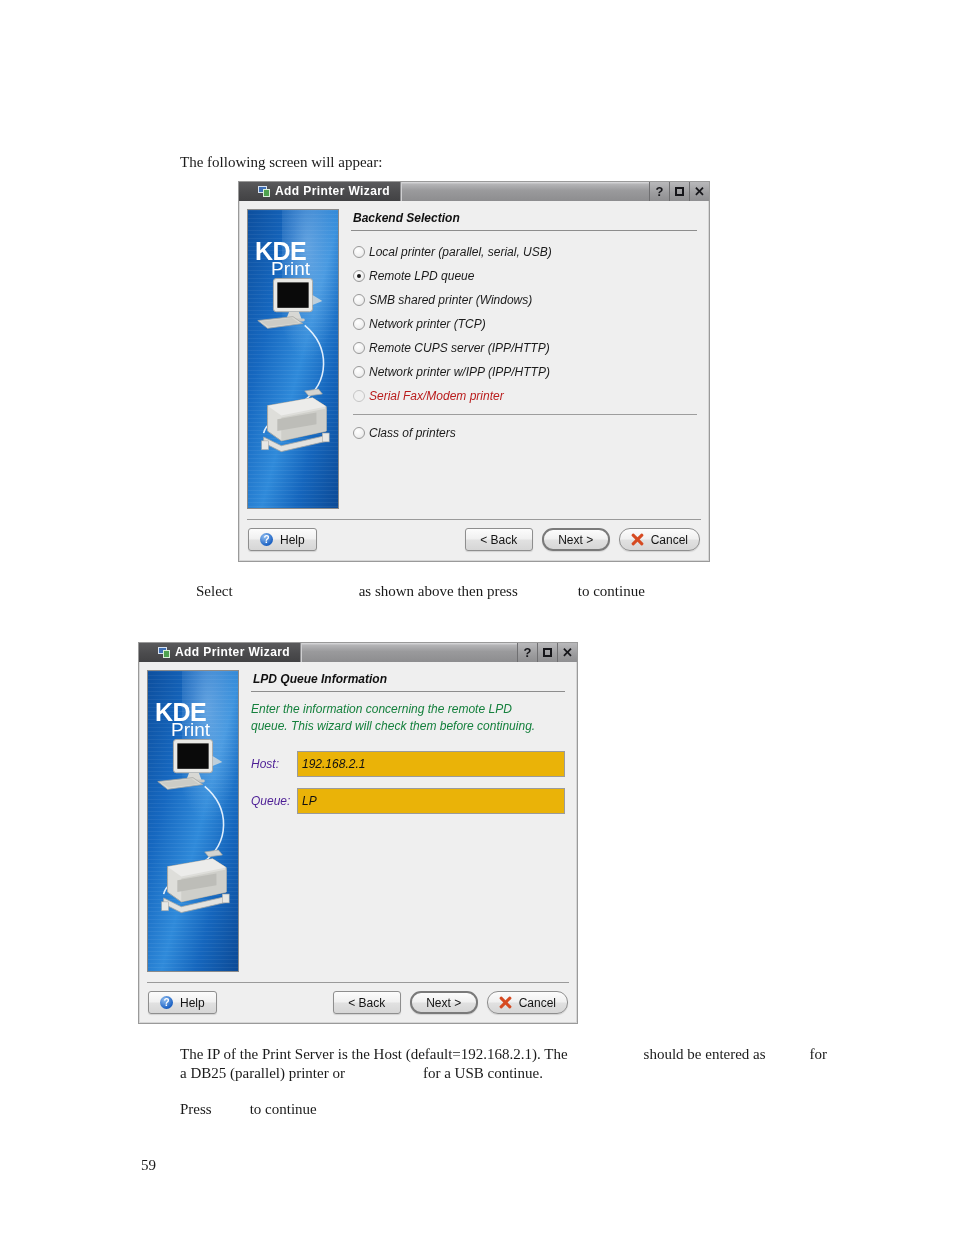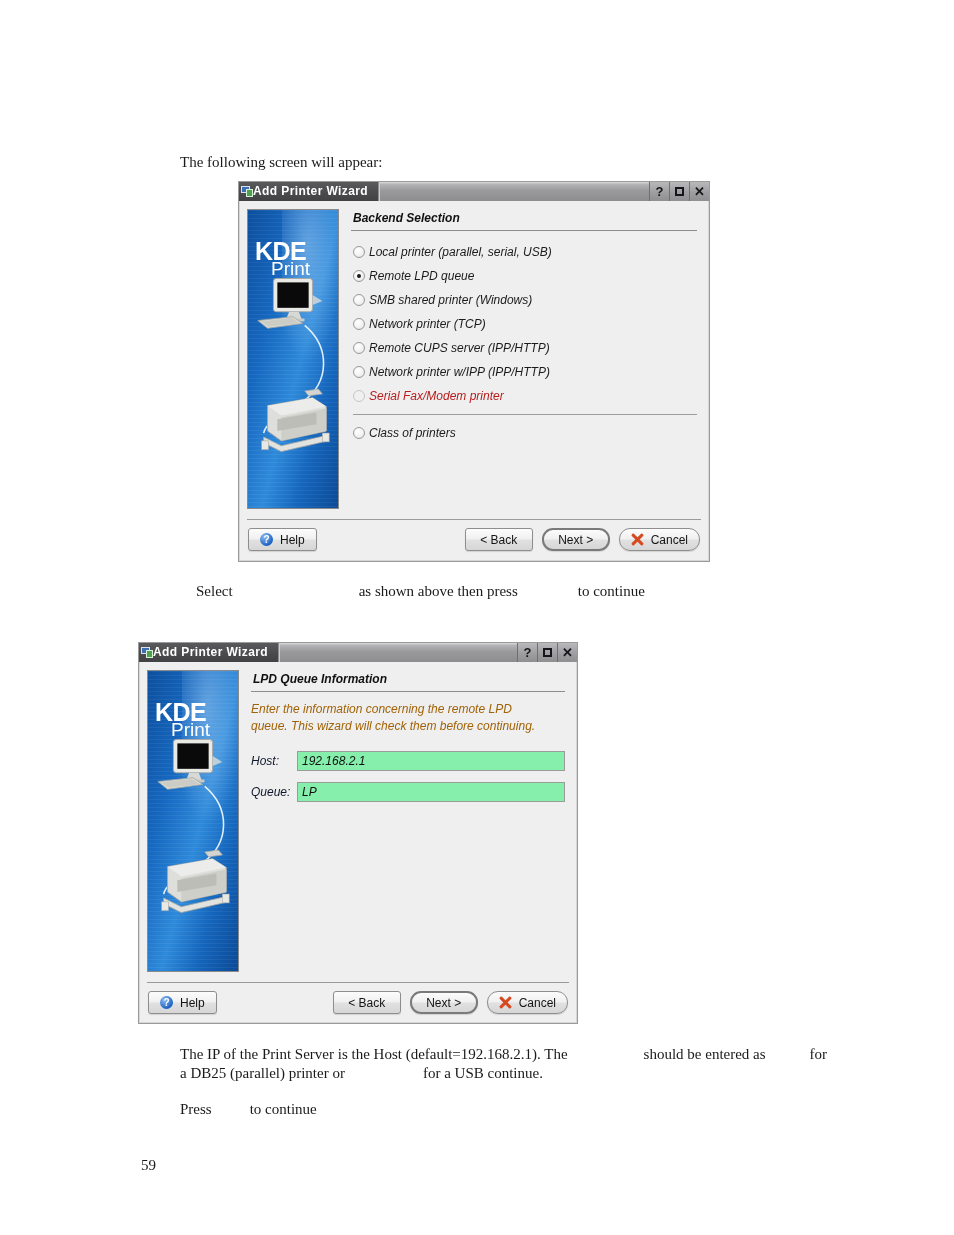--- a/index.html
+++ b/index.html
@@ -48,22 +48,22 @@
 
   .titlebar {
     height: 19px;
     background: linear-gradient(to bottom,#8e8e90 0%,#7e7e80 40%,#6f6f71 100%);
     border-bottom: 1px solid #5d5d5f;
     display: flex;
     align-items: center;
     position: relative;
   }
   .title-left {
-    display:flex; align-items:center; 
-    padding: 0 10px 0 2px;
+    display:flex; align-items:center; gap:5px;
+    padding: 0 10px 0 19px;
     height: 19px;
     background: linear-gradient(to bottom,#5a5a5c 0%,#4b4b4d 55%,#424244 100%);
     border-right: 1px solid #8c8c8e;
   }
   .title-icon {
     width: 12px; height: 11px; position: relative; flex: none;
   }
   .title-icon .mon {
     position:absolute; left:0; top:0; width:9px; height:7px;
     background:#3f6fb5; border:1px solid #d8e3f2;
@@ -157,32 +157,32 @@
   .rlabel {
     font-family:"Liberation Sans", sans-serif;
     font-size:12px; color:#1b1b1b; white-space:nowrap;
   }
   .rlabel.dim { color:#b91c1c; }
   .list-sep { height:1px; background:#9d9d9d; margin:6px 0 6px 0; }
 
   
   .desc {
     font-family:"Liberation Sans", sans-serif;
-    font-size:12px; color:#a16207; line-height:17px;
+    font-size:12px; color:#15803d; line-height:17px;
     max-width: 300px; margin-bottom: 16px;
   }
   .field-row { display:flex; align-items:center; margin-bottom:11px; }
   .field-label {
     font-family:"Liberation Sans", sans-serif;
-    font-size:12px; color:#0f172a; width:46px; flex:none;
+    font-size:12px; color:#4c1d95; width:46px; flex:none;
   }
   .field-input {
-    flex:1; height:20px;
+    flex:1; height:26px;
     border:1px solid #9b9b9b;
-    background:#86efac;
+    background:#eab308;
     font-family:"Liberation Sans", sans-serif;
     font-size:12px; color:#111;
     padding: 0 4px; line-height:20px;
     display:flex; align-items:center;
   }
 
   
   .footer-rule { height:1px; background:#9a9a9a; margin: 10px 8px 0 8px; }
   .footer {
     display:flex; align-items:center;

